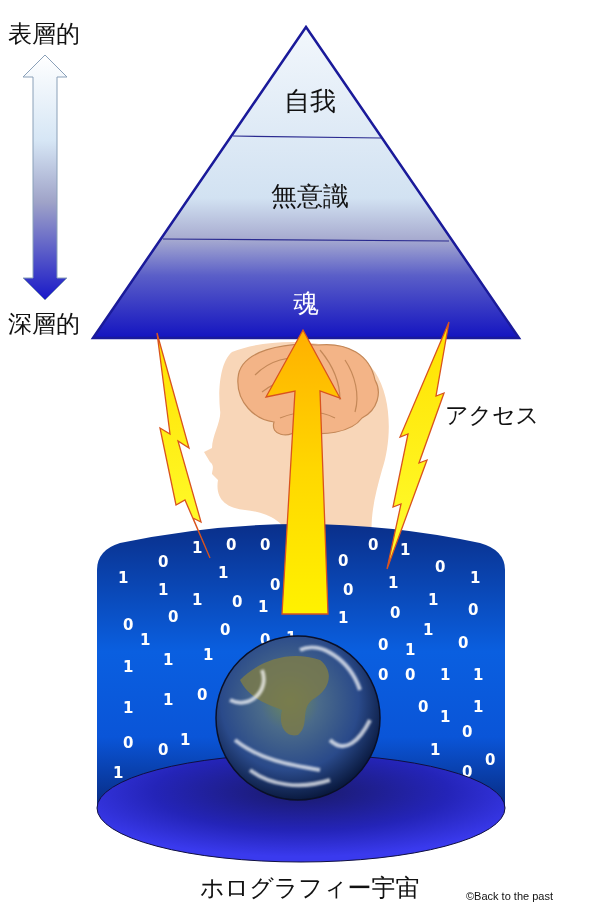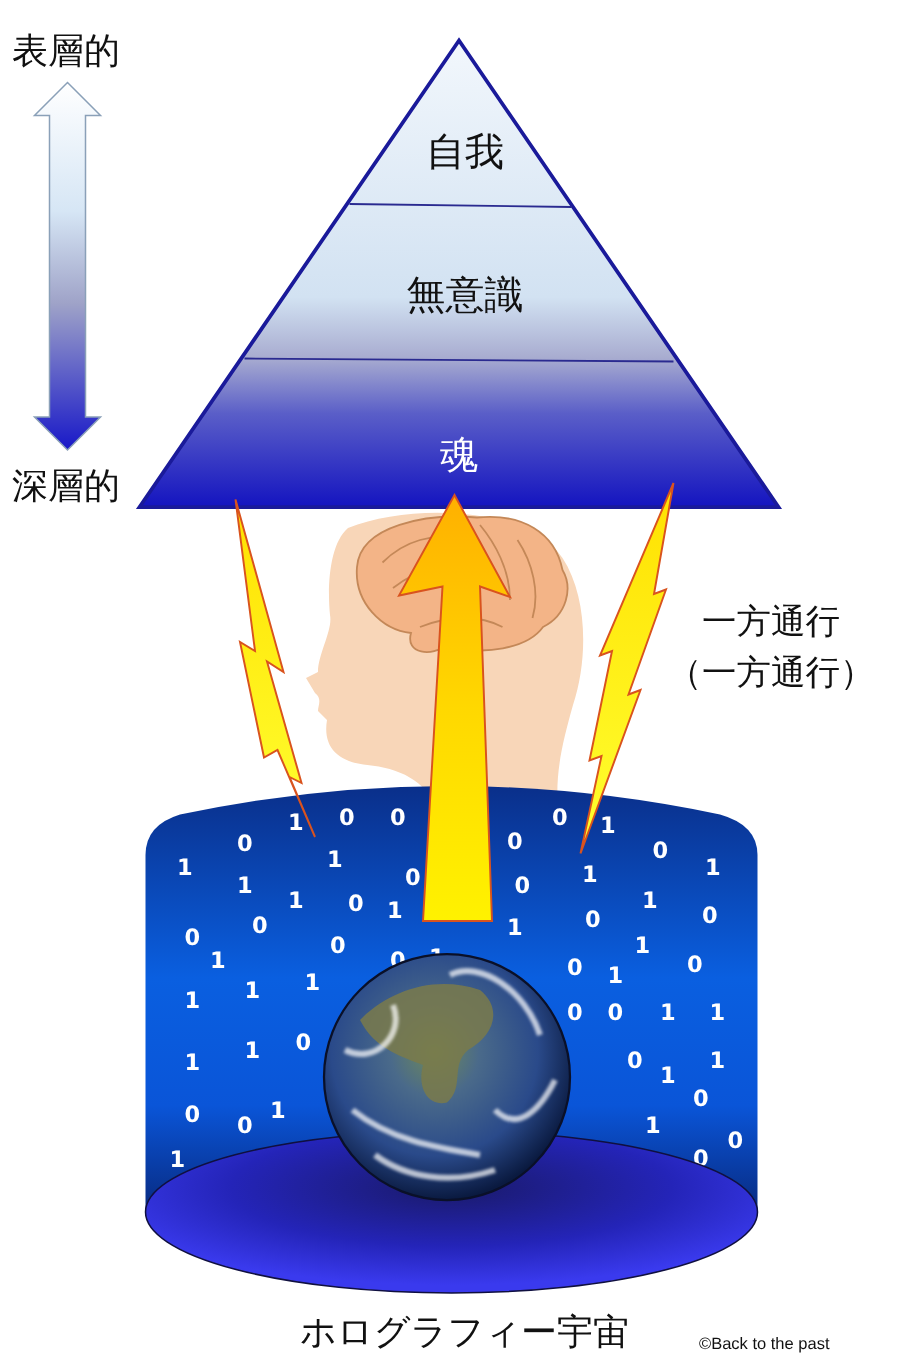--- a/index.html
+++ b/index.html
@@ -163,18 +163,17 @@
 
   <g>
     <path d="M303 330 L340 398 L320 391 L328 614 L282 614 L295 391 L266 397 Z" fill="url(#gBig)" stroke="#d9531e" stroke-width="1.3"></path>
   </g>
 </svg>
 
 <div class="label lbl-top">表層的</div>
 <div class="label lbl-bottom">深層的</div>
 
 <div class="quantum">
-  <div>一方通行</div>
-  <div>（一方通行）</div>
+  <div>アクセス</div>
 </div>
 
 <div class="label holo">ホログラフィー宇宙</div>
 <div class="label copy">©Back to the past</div>
 
 </body></html>

